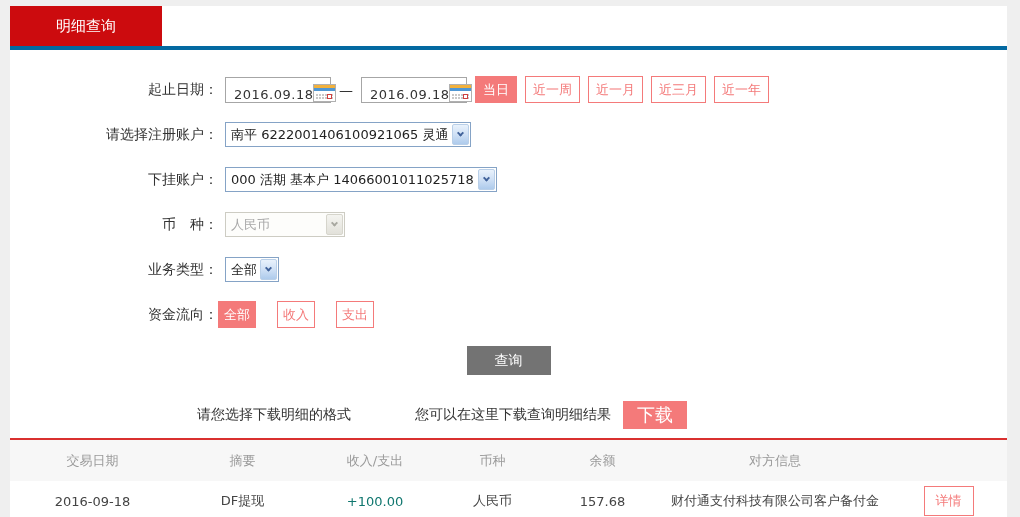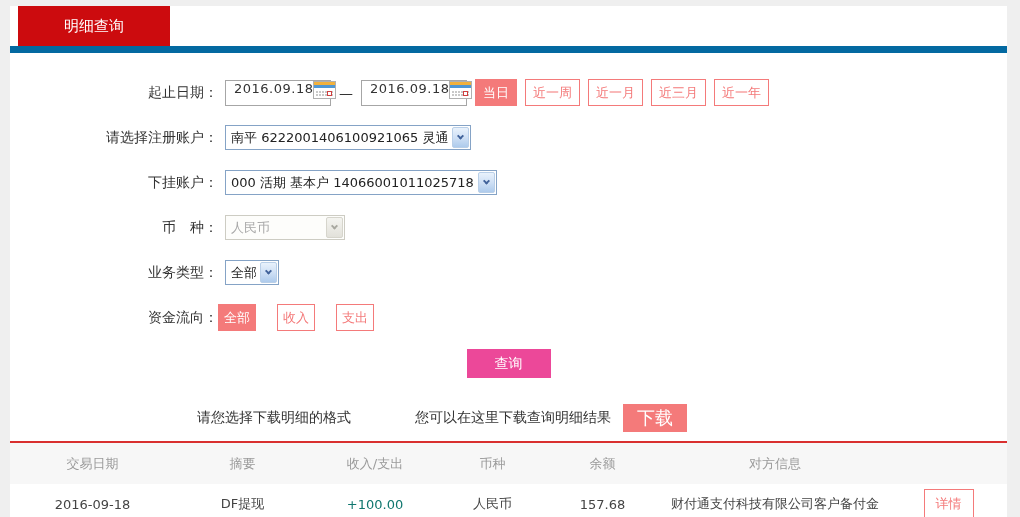--- a/index.html
+++ b/index.html
@@ -8,34 +8,34 @@
     background:#efefef;
     font-family:"DejaVu Sans","Liberation Sans",sans-serif;
     font-size:14px; color:#333;
     overflow:hidden;
   }
   .panel {
     margin:6px 13px 0 10px;
     background:#fff;
   }
   
-  .tabbar { border-bottom:7px solid #0369a1;padding-left:8px; }
+  .tabbar { border-bottom:4px solid #0369a1; }
   .tab {
     display:inline-block; width:152px; height:40px; line-height:40px;
     background:#cc0b0e; color:#fff; text-align:center; font-size:15px;
     cursor:pointer;
   }
   
   .form { padding-top:26px; }
   .frow { display:flex; align-items:center; height:27px; margin-bottom:18px; }
   .lbl { width:208px; text-align:right; flex:0 0 auto; color:#333; }
   .lbl + * { margin-left:7px; }
   
   .date-input {
-    display:inline-flex; align-items:flex-start; justify-content:space-between;
+    display:inline-flex; align-items:flex-end; justify-content:space-between;
     width:106px; height:26px; border:1px solid #a6a6a6; background:#fff;
     padding:0 3px 0 8px; cursor:text;
   }
   .date-text { font-size:13px; color:#333; letter-spacing:.5px; margin:0 auto; }
   .dash { margin:0 8px; color:#333; }
   .cal-icon { position:relative; width:23px; height:18px; border:1px solid #b0b0b0; background:#fff; flex:0 0 auto; cursor:pointer; }
   .cal-icon::before { content:""; position:absolute; left:0; right:0; top:0; height:3px; background:#f2b13c; }
   .cal-icon::after  { content:""; position:absolute; left:0; right:0; top:3px; height:3px; background:#4f97d4; }
   .cal-grid { position:absolute; left:1px; right:1px; top:8px; bottom:1px;
     background-image:
@@ -64,21 +64,21 @@
     display:flex; align-items:center; justify-content:center;
   }
   .chev { display:block; width:5px; height:5px; border-right:2px solid #41629a; border-bottom:2px solid #41629a; transform:rotate(45deg) translate(-1px,-1px); }
   .xp-select.disabled { border-color:#cdccc3; color:#a8a8a8; background:#fdfdfb; cursor:default; }
   .xp-select.disabled .sel-btn { border-color:#d6d5cc; background:linear-gradient(180deg,#f4f4f0 0%,#e2e1da 100%); }
   .xp-select.disabled .chev { border-color:#a8a8a0; }
   .w246{width:246px;} .w272{width:272px;} .w120{width:120px;} .w54{width:54px;} .w135{width:135px;}
   
   .query-btn {
     display:block; margin:18px auto 0; width:84px; height:29px;
-    background:#ec4899; color:#fff; border:none; font-size:14px; cursor:pointer;
+    background:#737373; color:#fff; border:none; font-size:14px; cursor:pointer;
     font-family:inherit;
   }
   
   .dl-row { display:flex; align-items:center; margin:26px 0 0 187px; height:27px; }
   .dl-row .xp-select { margin-left:8px; }
   .dl-hint { margin-left:64px; color:#333; }
   .dl-btn {
     margin-left:12px; width:64px; height:28px; background:#f47a7a; color:#fff;
     border:none; font-size:18px; cursor:pointer; font-family:inherit;
   }

